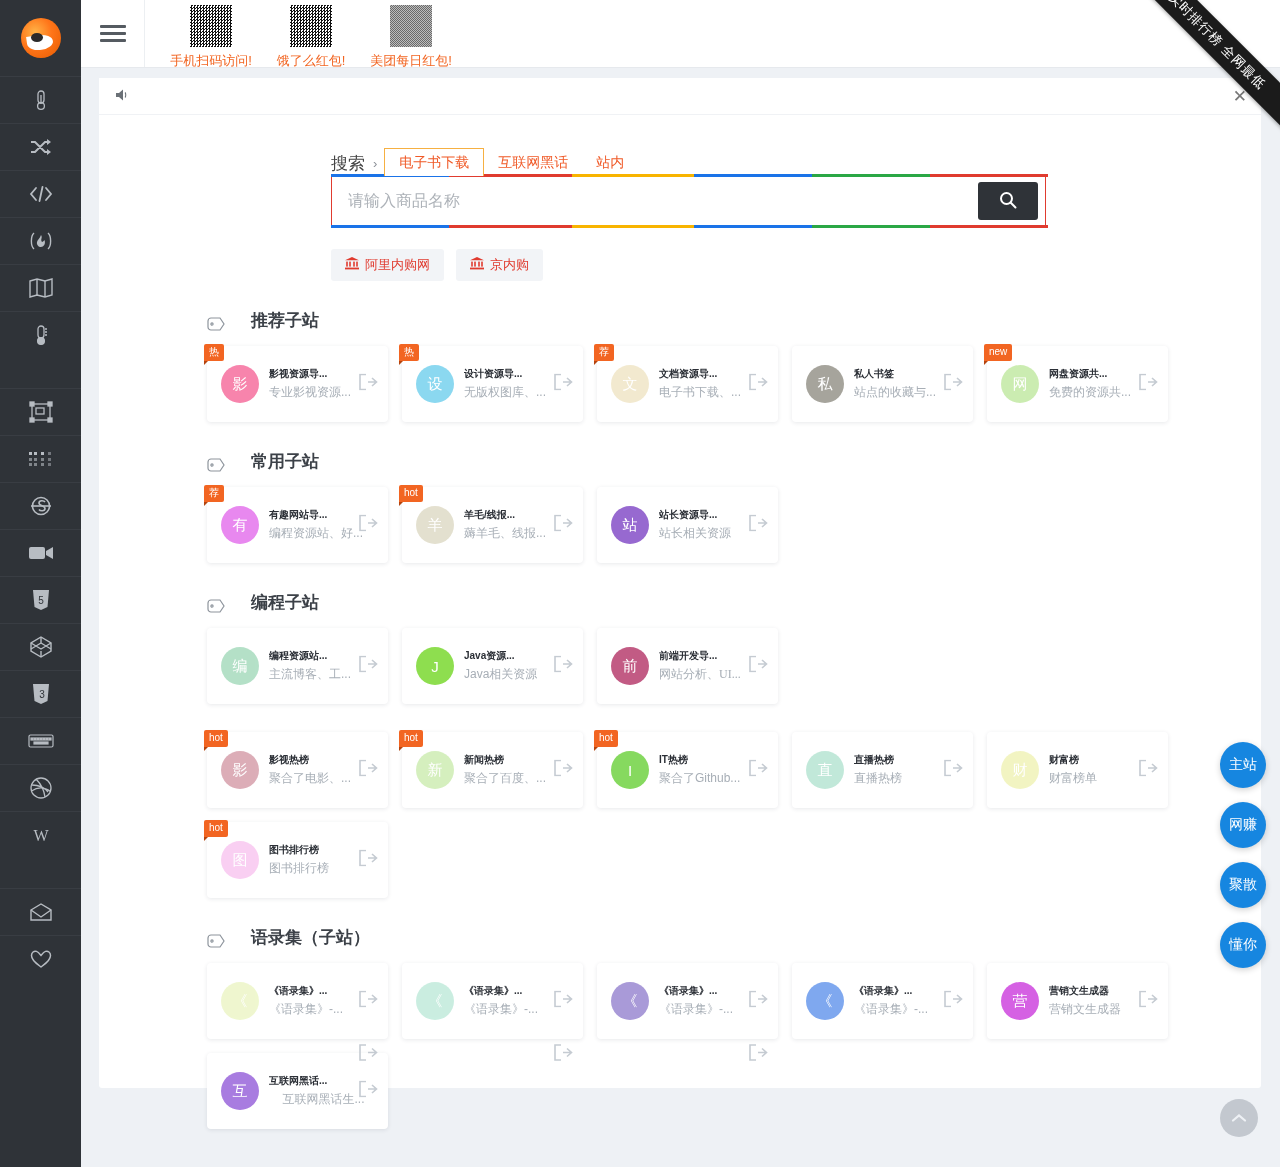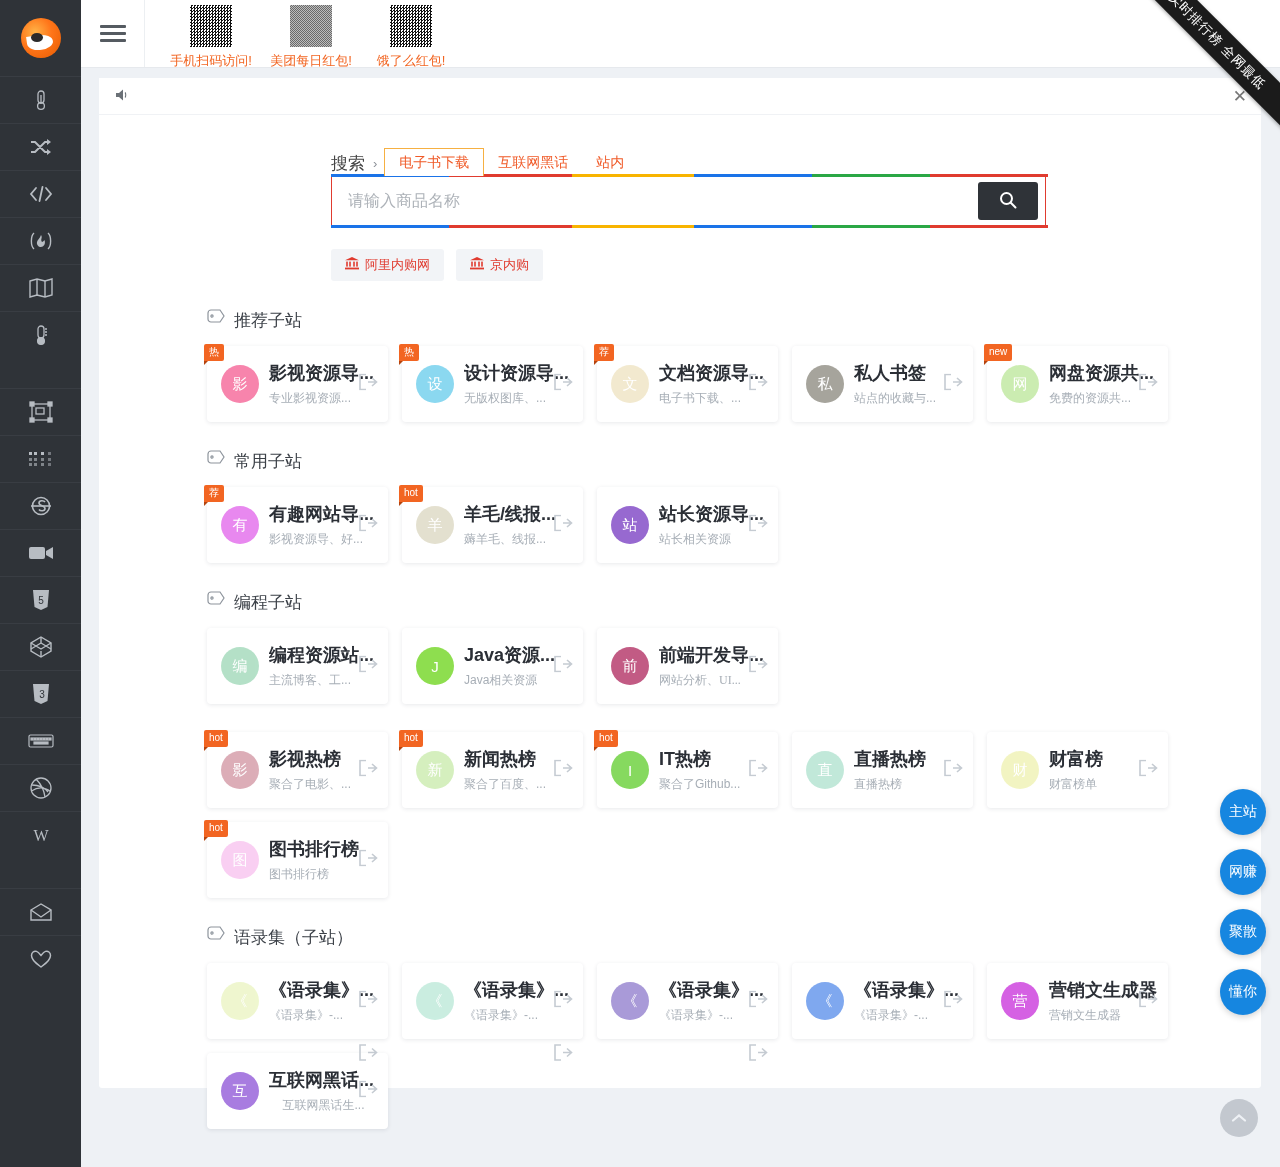--- a/index.html
+++ b/index.html
@@ -176,22 +176,22 @@
   .qlink {
     display: flex; align-items: center; gap: 6px;
     background: #f2f4f7; border-radius: 3px;
     padding: 7px 14px; font-size: 13px; color: #e03b2f;
   }
   .qlink .bank { color: #e03b2f; font-size: 14px; }
 
   
   .section { padding: 0 0 0 108px; margin-top: 28px; }
   .sec-head {
-    display: flex; align-items: flex-start; gap: 9px;
-    font-size: 17px; color: #3c4148; font-weight: 400;
+    display: flex; align-items: flex-end; gap: 26px;
+    font-size: 17px; color: #3c4148; font-weight: 700;
     margin-bottom: 14px;
   }
   .sec-head .tagico { color: #8d949c; display: flex; }
   .cards { display: flex; flex-wrap: wrap; gap: 14px; }
   .card {
     position: relative;
     width: 181px; height: 76px;
     background: #fff; border-radius: 4px;
     box-shadow: 0 1px 4px rgba(30,40,60,.10);
     display: flex; align-items: center;
@@ -210,41 +210,41 @@
   }
   .avatar {
     width: 38px; height: 38px; border-radius: 50%;
     display: flex; align-items: center; justify-content: center;
     color: #fff; font-size: 15px; flex: 0 0 38px;
     margin-right: 10px; margin-left: 4px;
   }
   .avatar.dim { opacity: .55; }
   .card-text { flex: 1; min-width: 0; overflow: hidden; }
   .card-title {
-    font-size: 18px; font-weight: bold; color: #2b2f36;
+    font-size: 10px; font-weight: bold; color: #2b2f36;
     white-space: nowrap; overflow: hidden; text-overflow: ellipsis;
     line-height: 1.35;
   }
   .card-desc {
     font-size: 12px; color: #a7aeb6; margin-top: 4px;
     white-space: nowrap; overflow: hidden; text-overflow: ellipsis;
   }
   .go-icon {
     position: absolute; right: 10px; top: 50%;
     transform: translateY(-50%);
     color: #c5cbd2;
   }
 
   
   .stray-row { position: absolute; left: 108px; bottom: 22px; display: flex; gap: 14px; }
   .stray { width: 181px; height: 30px; position: relative; }
   .stray .go-icon { right: 10px; top: 8px; transform: none; }
 
   
-  .float-btns { position: absolute; right: 14px; top: 789px; z-index: 70; }
+  .float-btns { position: absolute; right: 14px; top: 742px; z-index: 70; }
   .fbtn {
     width: 46px; height: 46px; border-radius: 50%;
     background: #1686e0; color: #fff;
     display: flex; align-items: center; justify-content: center;
     font-size: 14px; margin-bottom: 14px;
     box-shadow: 0 2px 6px rgba(0,0,0,.18);
   }
   #to-top {
     position: absolute; right: 22px; bottom: 30px;
     width: 38px; height: 38px; border-radius: 50%;
@@ -440,26 +440,26 @@
         <i></i>
         <i></i>
       </div>
   </div>
   <div class="qr-group">
     <div class="qr-cell">
       <div class="qr-img"></div>
       <div class="qr-label">手机扫码访问!</div>
     </div>
     <div class="qr-cell">
+      <div class="qr-img"></div>
+      <div class="qr-label">饿了么红包!</div>
+    </div>
+    <div class="qr-cell">
       <div class="qr-img dense"></div>
       <div class="qr-label">美团每日红包!</div>
-    </div>
-    <div class="qr-cell">
-      <div class="qr-img"></div>
-      <div class="qr-label">饿了么红包!</div>
     </div>
   </div>
 </div>
 
 <div id="ribbon">实时排行榜 全网最低</div>
 
 <div id="main">
 
   <div id="notice">
     <span class="speaker">
@@ -623,21 +623,21 @@
             </svg>
           </span>
           <span>常用子站</span>
         </div>
         <div class="cards">
           <div class="card">
             <span class="badge">荐</span>
             <span class="avatar" style="background:#e888ef">有</span>
             <span class="card-text">
               <span class="card-title" style="display: block;">有趣网站导...</span>
-              <span class="card-desc" style="display: block;">影视资源导、好...</span>
+              <span class="card-desc" style="display: block;">编程资源站、好...</span>
             </span>
             <span class="go-icon"><svg width="19" height="17" viewBox="0 0 19 17" fill="none" stroke="#c5cbd2" stroke-width="1.6">
                 <path d="M7 1H1v15h6"></path>
                 <path d="M9 8.5h8M13 4.5l4.5 4-4.5 4"></path>
               </svg></span>
           </div>
           <div class="card">
             <span class="badge">hot</span>
             <span class="avatar dim" style="background:#cdc7a8">羊</span>
             <span class="card-text">

